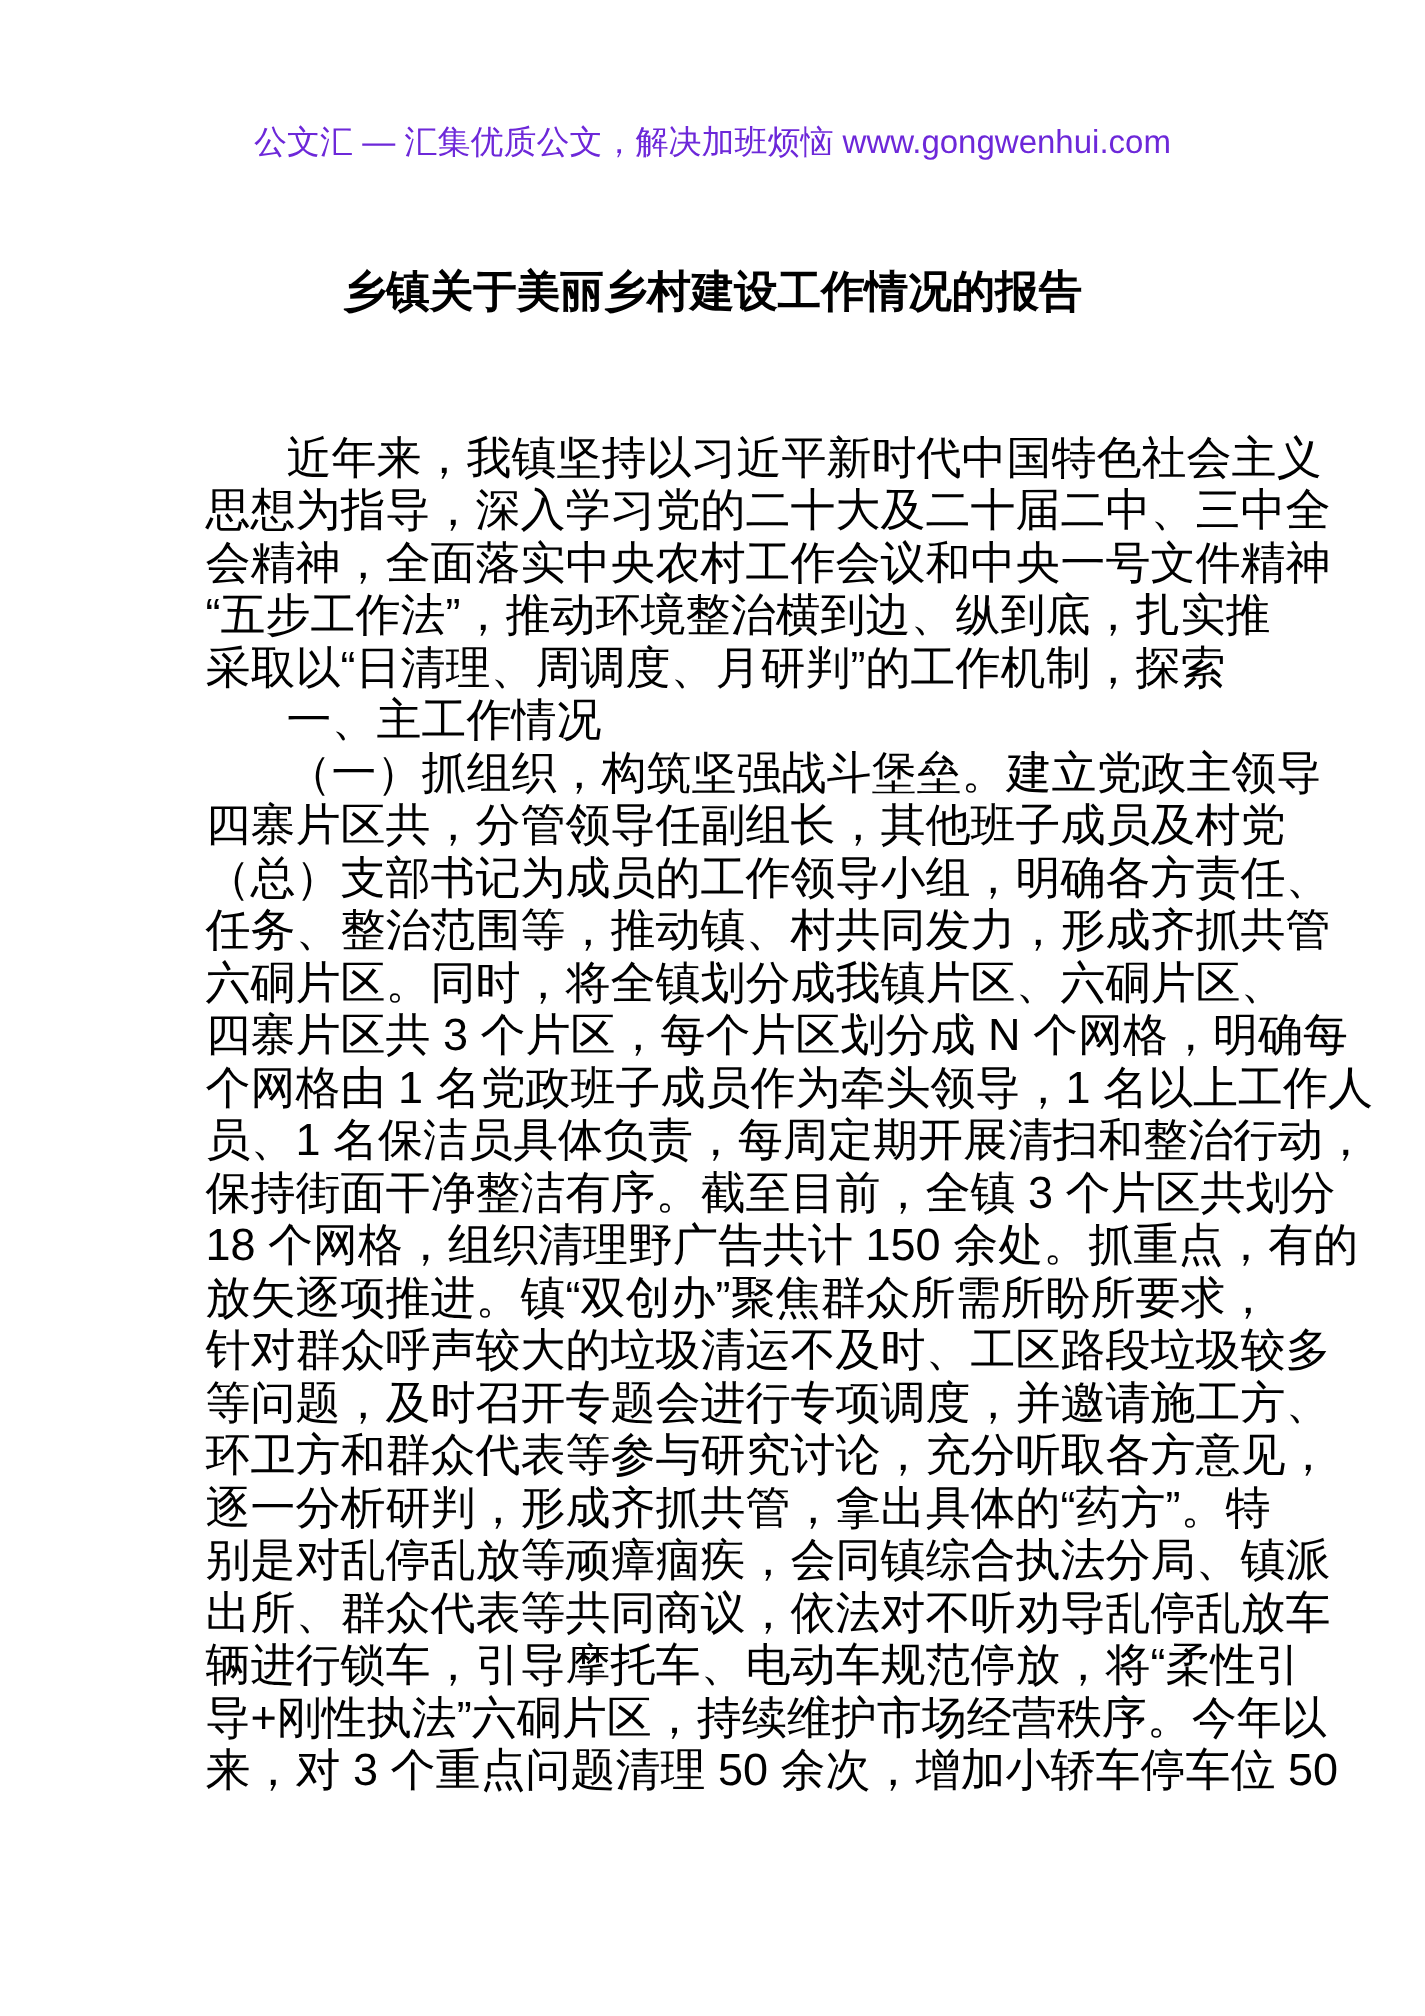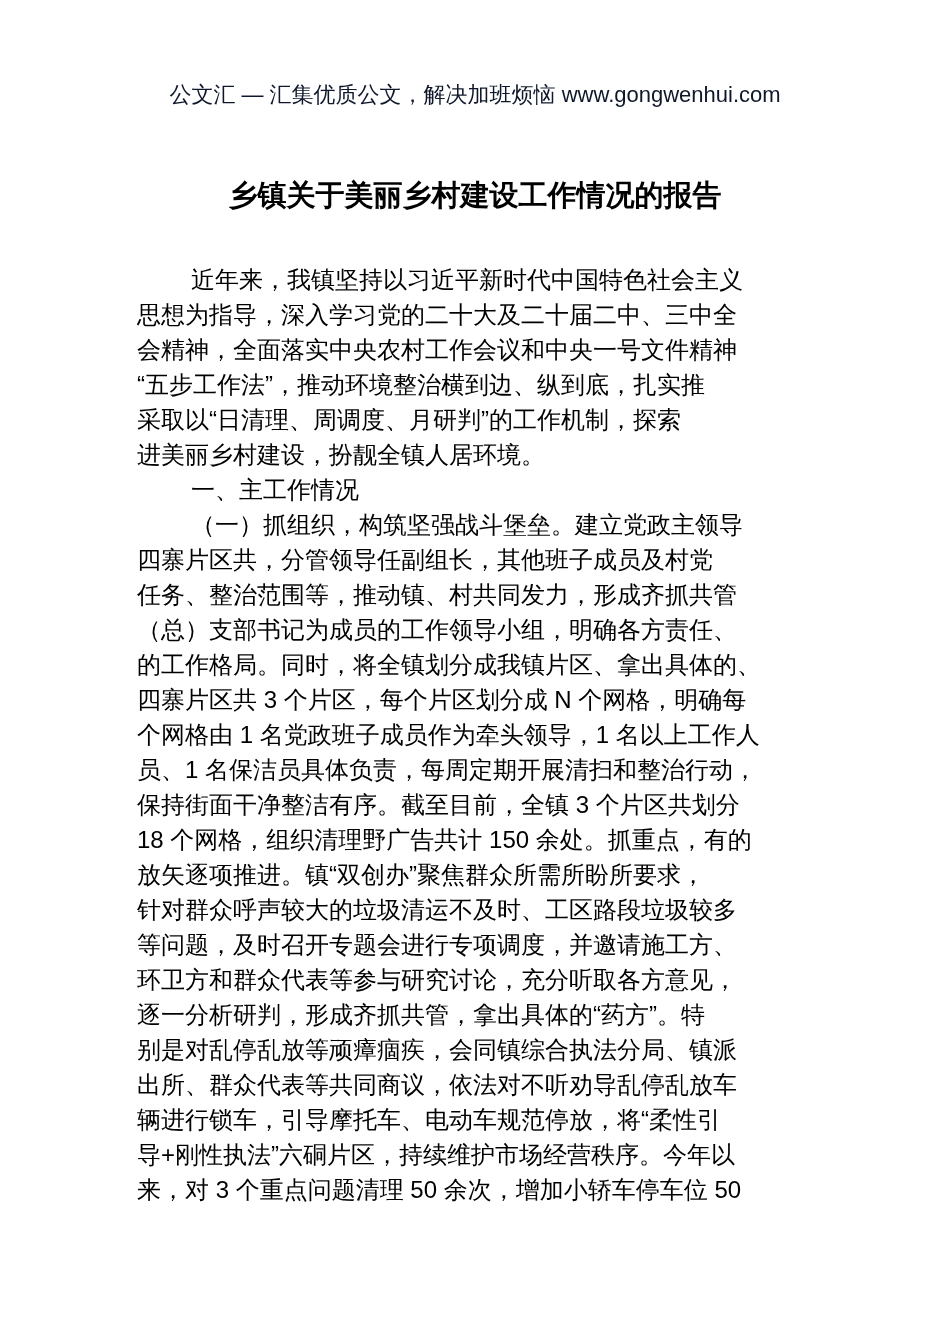--- a/index.html
+++ b/index.html
@@ -32,63 +32,62 @@
     width: 950px;
     margin: 0;
     text-align: center;
     font-size: 29px;
     line-height: 44px;
     font-weight: bold;
     white-space: nowrap;
   }
   .doc-body {
     position: absolute;
-    top: 262px;
+    top: 288px;
     left: 137px;
     width: 690px;
-    font-size: 24px;
+    font-size: 30px;
     line-height: 35px;
   }
   .paragraph {
     margin: 0;
     padding: 0;
   }
   .line {
     height: 35px;
     white-space: nowrap;
   }
   .line.first {
     text-indent: 54px;
   }
 </style>
 </head>
 <body style="background: rgb(255, 255, 255); color: rgb(0, 0, 0);">
 
-<div class="watermark-header" style="color: #0f172a;">公文汇 — 汇集优质公文，解决加班烦恼 www.gongwenhui.com</div>
+<div class="watermark-header" style="color: #6d28d9;">公文汇 — 汇集优质公文，解决加班烦恼 www.gongwenhui.com</div>
 
 <h1 class="doc-title">乡镇关于美丽乡村建设工作情况的报告</h1>
 
 <div class="doc-body">
     <div class="paragraph">
       <div class="line first">近年来，我镇坚持以习近平新时代中国特色社会主义</div>
       <div class="line">思想为指导，深入学习党的二十大及二十届二中、三中全</div>
       <div class="line">会精神，全面落实中央农村工作会议和中央一号文件精神</div>
       <div class="line">“五步工作法”，推动环境整治横到边、纵到底，扎实推</div>
       <div class="line">采取以“日清理、周调度、月研判”的工作机制，探索</div>
-      <div class="line">进美丽乡村建设，扮靓全镇人居环境。</div>
     </div>
     <div class="paragraph">
       <div class="line first">一、主工作情况</div>
     </div>
     <div class="paragraph">
       <div class="line first">（一）抓组织，构筑坚强战斗堡垒。建立党政主领导</div>
       <div class="line">四寨片区共，分管领导任副组长，其他班子成员及村党</div>
+      <div class="line">（总）支部书记为成员的工作领导小组，明确各方责任、</div>
       <div class="line">任务、整治范围等，推动镇、村共同发力，形成齐抓共管</div>
-      <div class="line">（总）支部书记为成员的工作领导小组，明确各方责任、</div>
-      <div class="line">的工作格局。同时，将全镇划分成我镇片区、拿出具体的、</div>
+      <div class="line">六硐片区。同时，将全镇划分成我镇片区、六硐片区、</div>
       <div class="line">四寨片区共 3 个片区，每个片区划分成 N 个网格，明确每</div>
       <div class="line">个网格由 1 名党政班子成员作为牵头领导，1 名以上工作人</div>
       <div class="line">员、1 名保洁员具体负责，每周定期开展清扫和整治行动，</div>
       <div class="line">保持街面干净整洁有序。截至目前，全镇 3 个片区共划分</div>
       <div class="line">18 个网格，组织清理野广告共计 150 余处。抓重点，有的</div>
       <div class="line">放矢逐项推进。镇“双创办”聚焦群众所需所盼所要求，</div>
       <div class="line">针对群众呼声较大的垃圾清运不及时、工区路段垃圾较多</div>
       <div class="line">等问题，及时召开专题会进行专项调度，并邀请施工方、</div>
       <div class="line">环卫方和群众代表等参与研究讨论，充分听取各方意见，</div>
       <div class="line">逐一分析研判，形成齐抓共管，拿出具体的“药方”。特</div>

